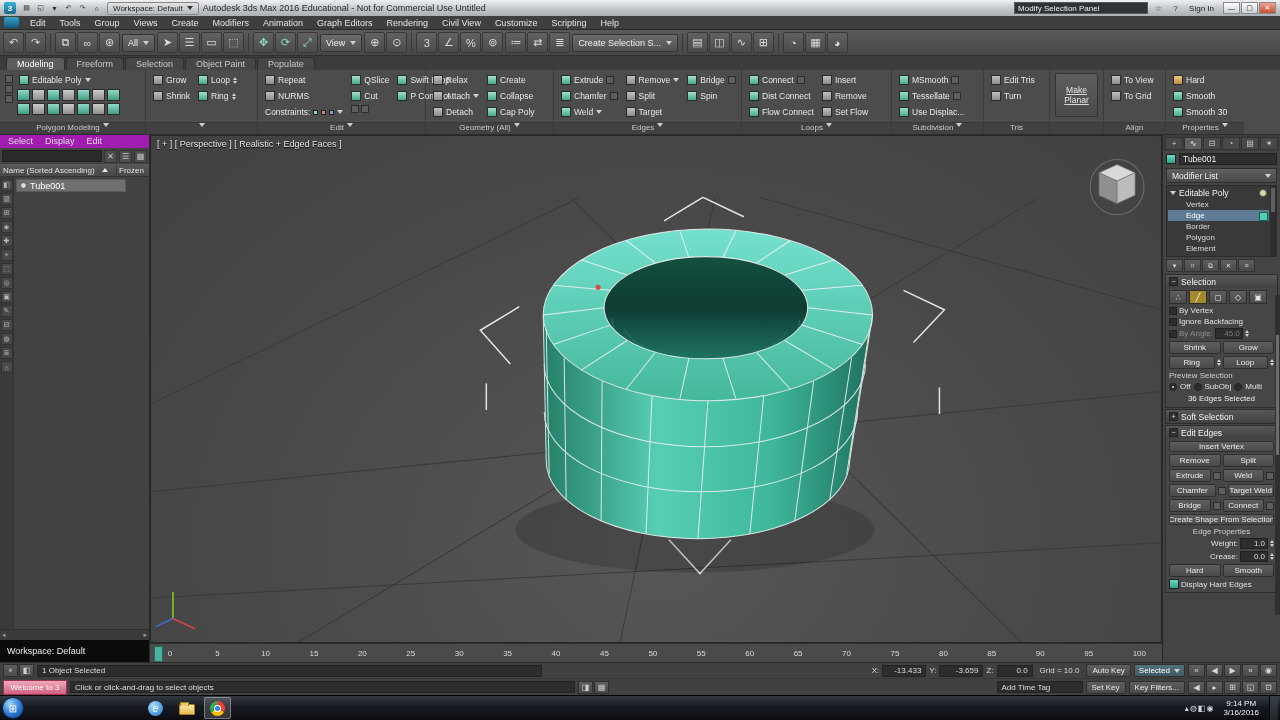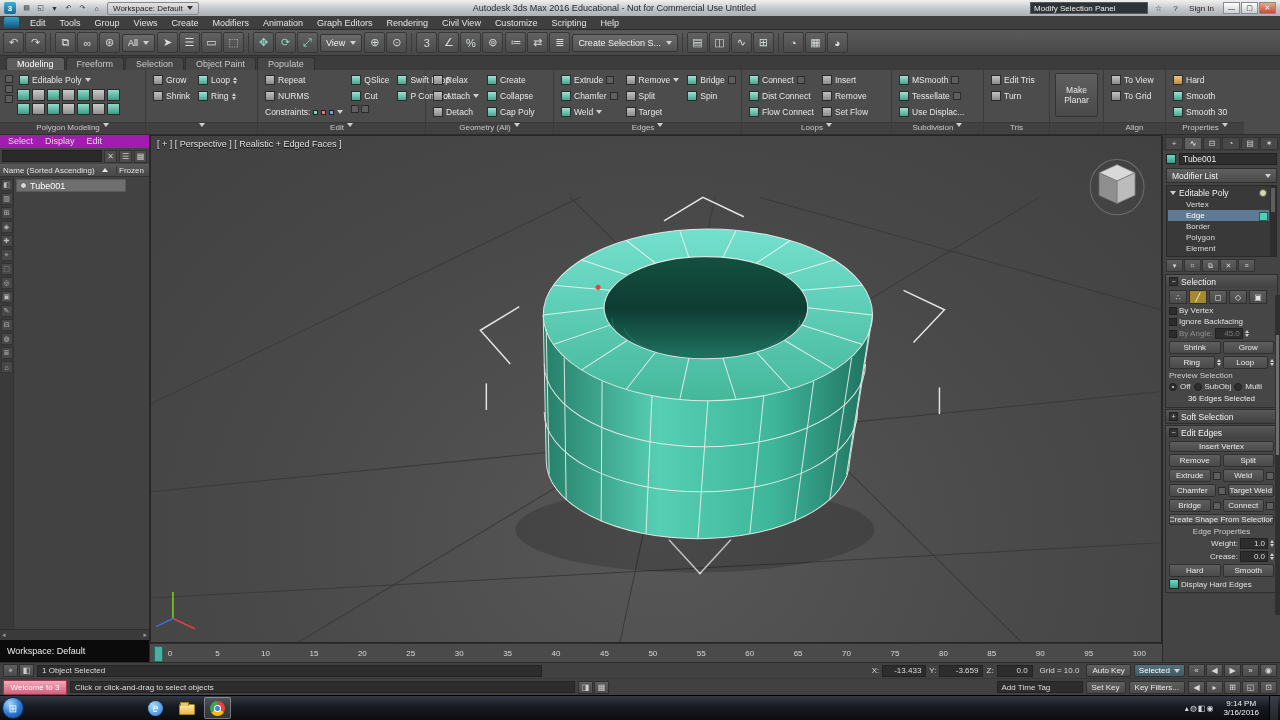--- a/index.html
+++ b/index.html
@@ -6,22 +6,22 @@
 html,body{width:1280px;height:720px;overflow:hidden;background:#444;color:#d8d8d8;font-size:9px;}
 #app{position:relative;width:1280px;height:720px;background:#444;}
 .row-abs{position:absolute;left:0;right:0;}
 button{cursor:default;}
 
 #titlebar{top:0;height:16px;background:linear-gradient(#f0f0f0,#c3c7cb 55%,#aab0b5);color:#1c1c1c;display:flex;align-items:center;padding:0 4px;gap:4px;font-size:9px;}
 .appico{width:12px;height:12px;background:linear-gradient(#38b2da,#19688f);color:#fff;font-size:8px;font-weight:bold;display:flex;align-items:center;justify-content:center;border-radius:2px;flex:none;}
 .qat{display:flex;gap:1px;}
 .qat button{width:13px;height:12px;font-size:7px;background:transparent;border:none;color:#2e3438;display:flex;align-items:center;justify-content:center;}
 .wsdd{display:flex;align-items:center;gap:4px;background:linear-gradient(#e2e2e2,#b6babe);border:1px solid #858a8e;border-radius:2px;height:13px;padding:0 5px;font-size:8px;color:#222;}
-#tb-title{flex:1;text-align:center;font-size:9px;color:#26292c;white-space:nowrap;overflow:hidden;}
-#tb-search{width:118px;height:12px;background:#2e3338;border:1px solid #565b60;color:#eee;font-size:8px;padding:0 3px;}
+#tb-title{flex:1;font-size:9px;color:#26292c;white-space:nowrap;overflow:hidden;}
+#tb-search{width:134px;height:12px;background:#2e3338;border:1px solid #565b60;color:#eee;font-size:8px;padding:0 3px;}
 .tbico{font-size:8px;color:#33383c;width:13px;text-align:center;}
 #signin{font-size:8px;color:#222;padding:0 3px;}
 .winbtns{display:flex;gap:1px;margin-left:2px;}
 .winbtn{width:17px;height:12px;font-size:7px;display:flex;align-items:center;justify-content:center;background:linear-gradient(#fdfdfd,#ccd0d4);border:1px solid #878b90;color:#222;}
 .winbtn.close{background:linear-gradient(#f0a18a,#c14e33);color:#fff;}
 
 #menubar{top:16px;height:14px;background:#3f3f3f;border-bottom:1px solid #2b2b2b;display:flex;align-items:center;padding-left:2px;}
 .mlogo{width:15px;height:11px;background:linear-gradient(#33a3c9,#14587f);border-radius:2px;margin:0 4px 0 2px;flex:none;}
 #menu-items{display:flex;height:14px;}
 .menu-item{padding:0 7px;font-size:9px;color:#e4e4e4;line-height:14px;white-space:nowrap;}
@@ -563,21 +563,21 @@
               <span class="ric g"></span>
               <span>Turn</span>
             </button>
         </div>
       </div>
       <div class="rlabel">
           <span>Tris</span>
         </div>
     </div>
     <div class="rgroup" style="width:54px;">
-      <div class="rbody" style="justify-content:center;">
+      <div class="rbody" style="justify-content:center;text-decoration:underline;">
         <button class="mp-btn">Make Planar</button>
       </div>
       <div class="rlabel"></div>
     </div>
     <div class="rgroup" style="width:62px;">
       <div class="rbody">
         <div class="rcol">
           <button class="rbtn">
               <span class="ric g"></span>
               <span>To View</span>

